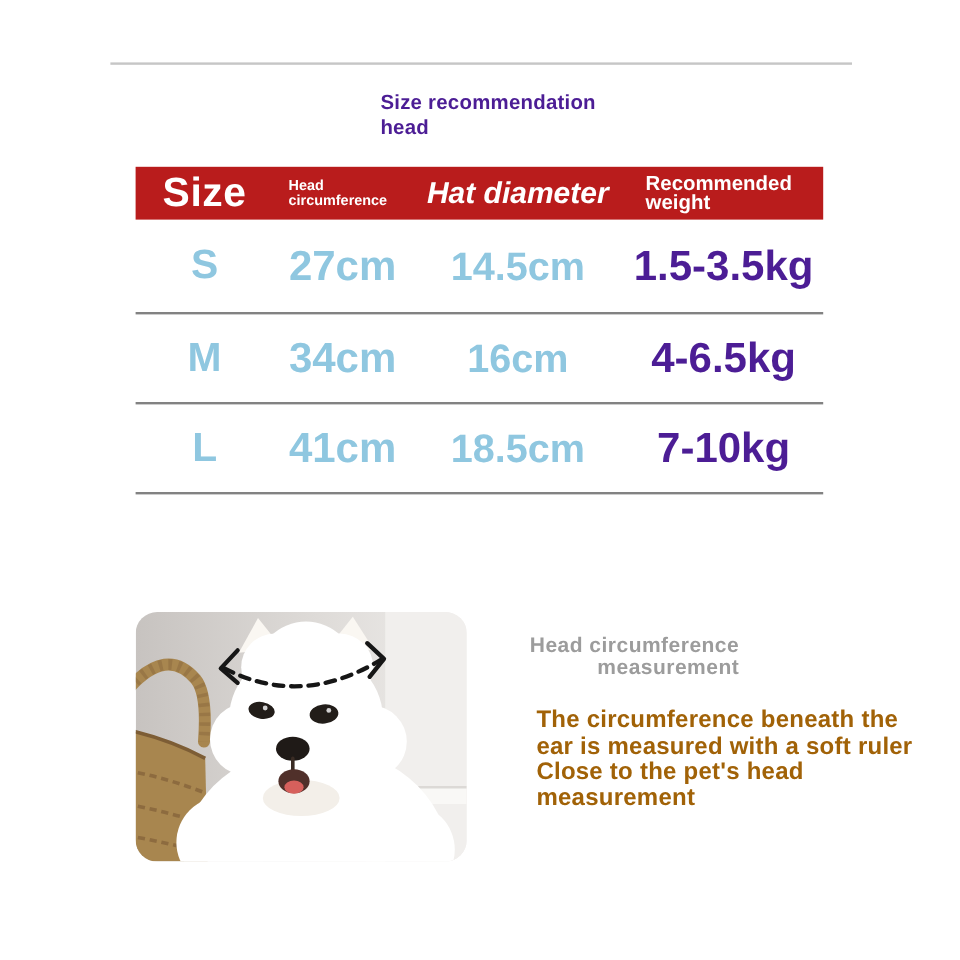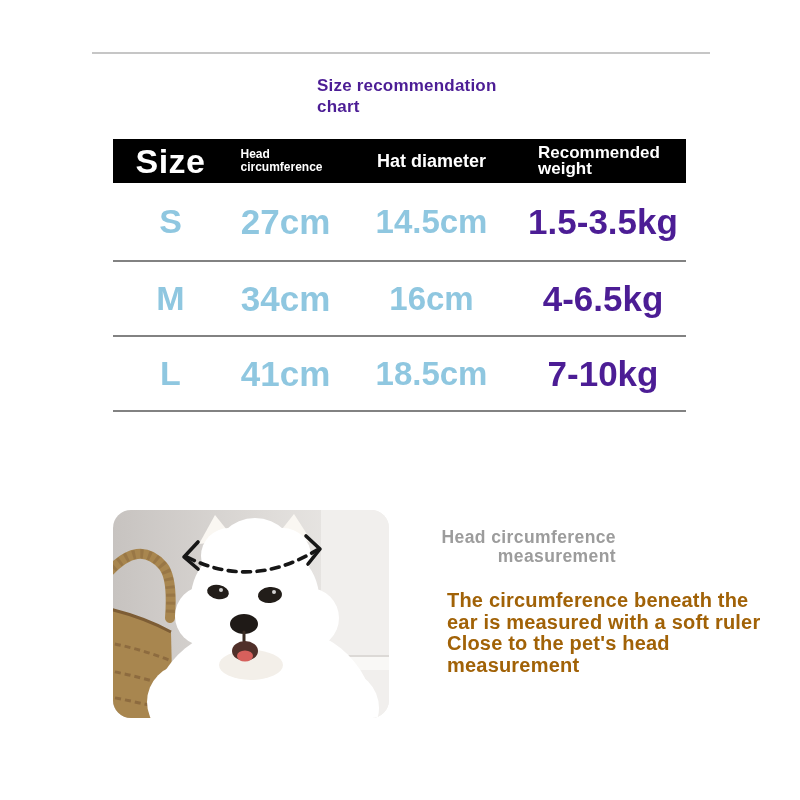--- a/index.html
+++ b/index.html
@@ -28,32 +28,32 @@
   
   .size-table {
     position: absolute;
     left: 113px; top: 139px;
     width: 573px;
   }
   .thead {
     display: flex;
     align-items: center;
     height: 44px;
-    background: #000000;
+    background: #b91c1c;
     color: #ffffff;
   }
   .col { display: flex; align-items: center; justify-content: center; text-align: center; }
   .c1 { width: 115px; }
   .c2 { width: 115px; }
   .c3 { width: 177px; }
   .c4 { width: 166px; }
   .h-size { font-size: 34px; font-weight: 700; letter-spacing: 0.5px; }
   .h-head { font-size: 12px; font-weight: 700; line-height: 13px; width: 115px; }
   .h-head .inner { width: 90px; text-align: left; margin: 0 auto; }
-  .h-hat  { font-size: 18px; font-weight: 700; }
+  .h-hat  { font-size: 25px; font-weight: 700; font-style: italic; }
   .h-rec  { font-size: 17px; font-weight: 700; line-height: 16px; }
   .h-rec .inner { width: 130px; text-align: left; }
   .trow {
     display: flex;
     align-items: center;
     border-bottom: 2px solid #828282;
     color: #8fc7e0;
   }
   .trow.r1 { height: 79px; }
   .trow.r2 { height: 75px; }
@@ -91,21 +91,21 @@
 </style>
 </head>
 <body>
 
 <div class="page">
 
   <div class="top-rule"></div>
 
   <div class="chart-title">
     <div>Size recommendation</div>
-    <div>chart</div>
+    <div>head</div>
   </div>
 
   <div class="size-table">
     <div class="thead">
       <div class="col c1 h-size">Size</div>
       <div class="col c2 h-head">
         <div class="inner">Head circumference</div>
       </div>
       <div class="col c3 h-hat">Hat diameter</div>
       <div class="col c4 h-rec">

